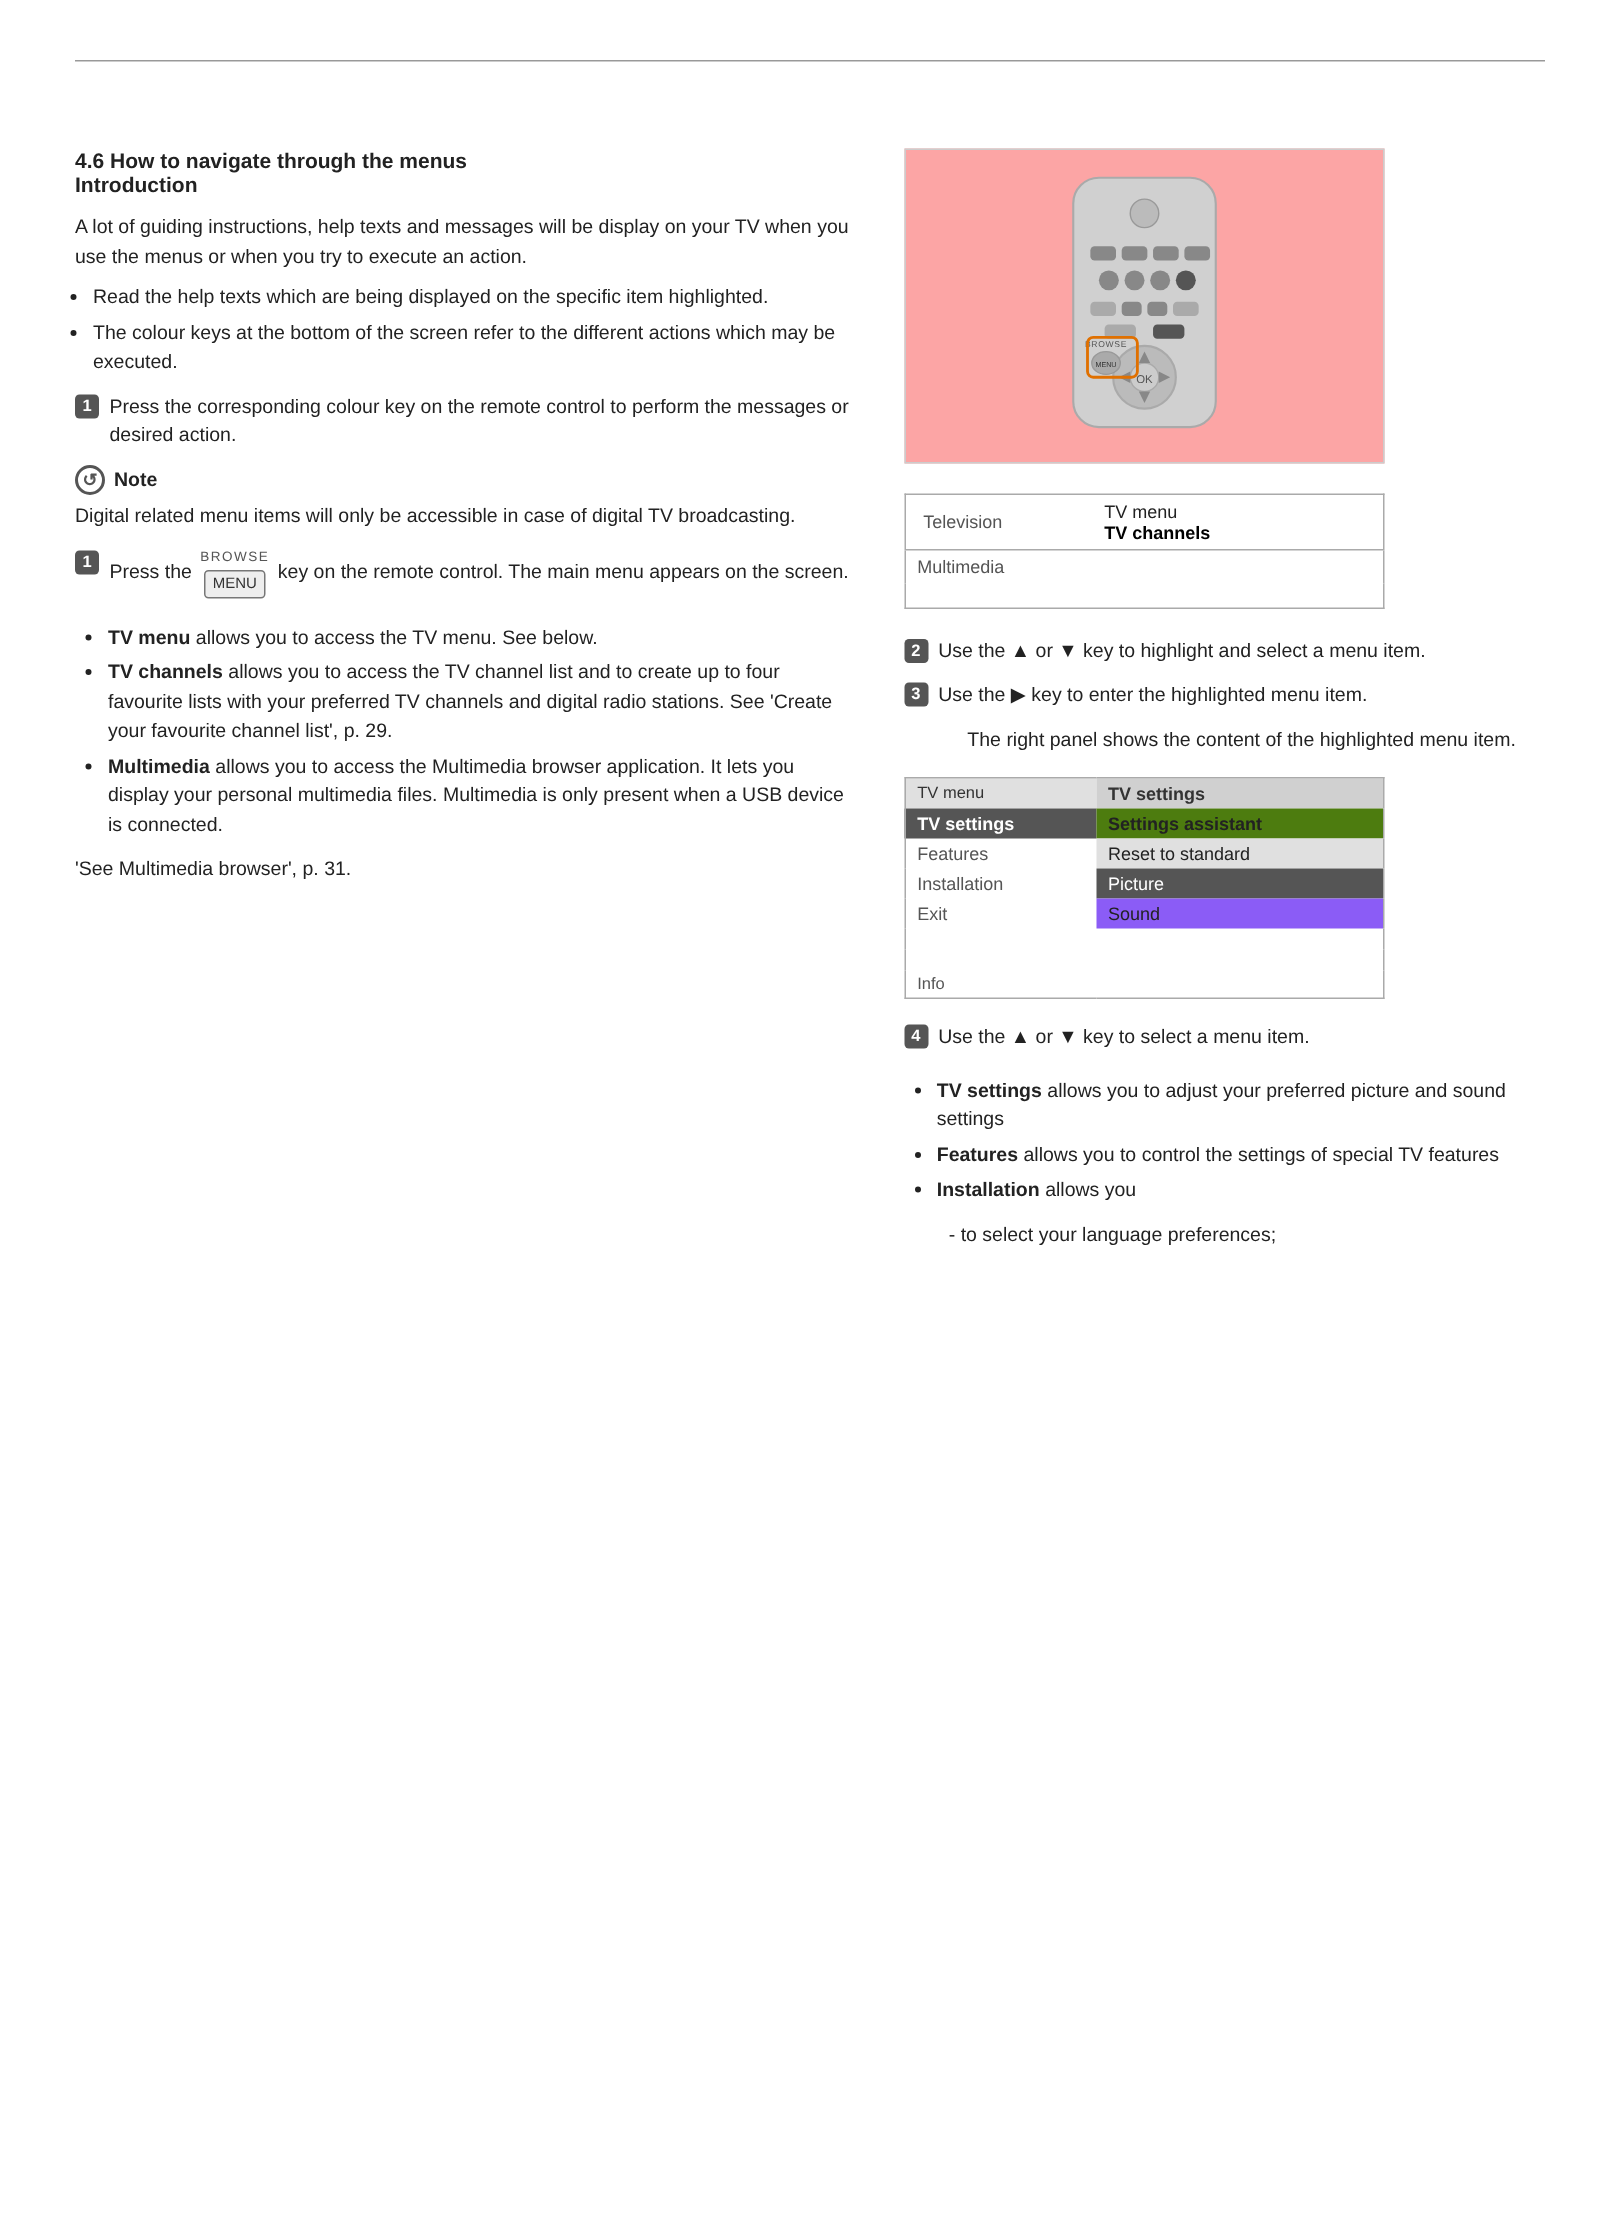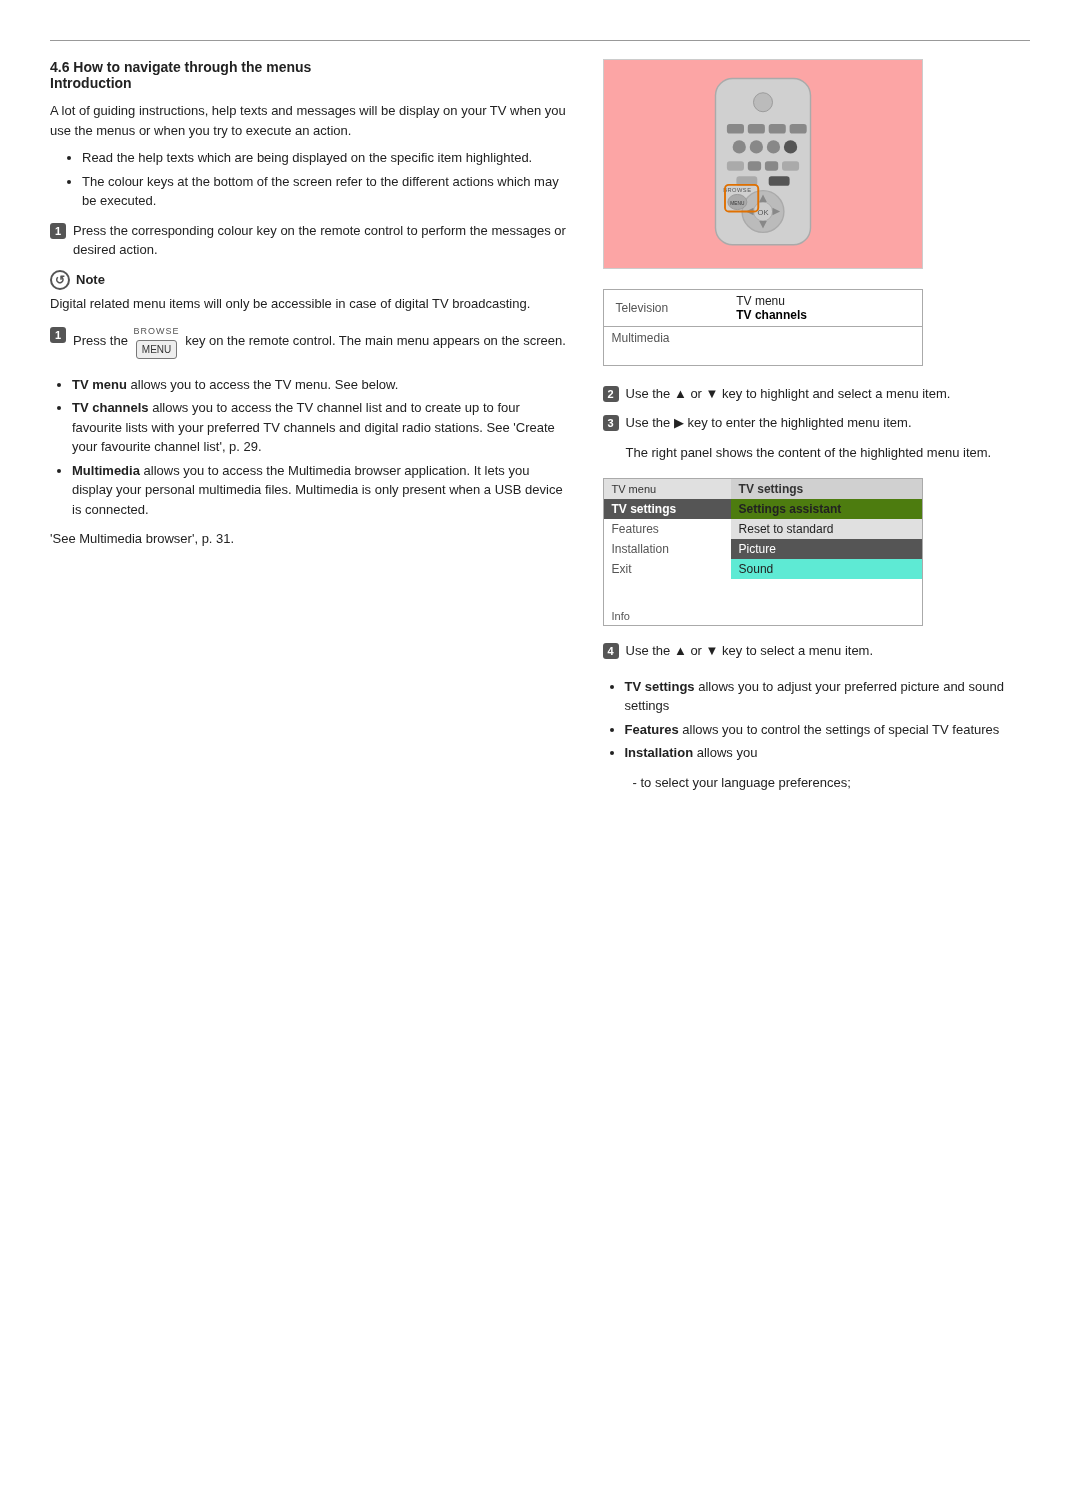--- a/index.html
+++ b/index.html
@@ -9,20 +9,21 @@
       font-size: 13px;
       color: #222;
       width: 1080px;
       min-height: 1486px;
       padding: 40px 50px 40px 50px;
     }
     .page-container {
       display: flex;
       flex-direction: column;
       width: 100%;
+      gap: 40px;
     }
     .top-divider {
       border-top: 1px solid #999;
       margin-bottom: 18px;
     }
     .two-col {
       display: flex;
       flex-direction: row;
       gap: 30px;
     }
@@ -33,21 +34,21 @@
     .right-col {
       flex: 0.9;
       min-width: 0;
     }
     h2.section-title {
       font-size: 14px;
       font-weight: bold;
       margin-bottom: 10px;
     }
     p { margin-bottom: 8px; line-height: 1.5; }
-    ul { margin-left: 32px; margin-bottom: 10px; }
+    ul { margin-left: 12px; margin-bottom: 10px; }
     ul li { margin-bottom: 4px; line-height: 1.5; }
     .step-block { display: flex; align-items: flex-start; margin-bottom: 10px; }
     .step-num {
       display: inline-flex;
       align-items: center;
       justify-content: center;
       background: #555;
       color: #fff;
       font-size: 11px;
       font-weight: bold;
@@ -122,21 +123,21 @@
       padding: 3px 8px;
       font-size: 12px;
     }
     .settings-table .s-header { background: #e0e0e0; font-size: 11px; color: #333; }
     .settings-table .s-header-right { background: #d0d0d0; font-weight: bold; font-size: 12px; }
     .settings-table .s-selected { background: #555; color: #fff; font-weight: bold; }
     .settings-table .s-left { color: #555; width: 40%; }
     .settings-table .s-right-selected { background: #4d7c0f; font-weight: bold; }
     .settings-table .s-reset { background: #e0e0e0; }
     .settings-table .s-picture { background: #555; color: #fff; }
-    .settings-table .s-sound { background: #5eead4; }
+    .settings-table .s-sound { background: #8b5cf6; }
     .settings-table .s-info { color: #555; font-size: 11px; }
     .step-text { line-height: 1.5; }
     .bold { font-weight: bold; }
     .sub-steps { margin-left: 22px; margin-top: 16px; }
     .sub-steps li { margin-bottom: 4px; }
     .browse-label {
       font-size: 9px;
       letter-spacing: 1px;
       color: #555;
       display: block;
@@ -298,21 +299,21 @@
       <div class="right-step-block">
         <span class="step-num">2</span>
         <span class="step-text">Use the ▲ or ▼ key to highlight and select a menu item.</span>
       </div>
 
       
       <div class="right-step-block">
         <span class="step-num">3</span>
         <span class="step-text">Use the ▶ key to enter the highlighted menu item.</span>
       </div>
-      <p style="margin-left:23px; margin-bottom:16px;">The right panel shows the content of the highlighted menu item.</p>
+      <p style="margin-left:23px; margin-bottom:16px;text-align:center;">The right panel shows the content of the highlighted menu item.</p>
 
       
       <table class="settings-table">
         <tbody>
             <tr>
           <td class="s-header">TV menu</td>
           <td class="s-header s-header-right">TV settings</td>
         </tr>
         <tr>
           <td class="s-selected">TV settings</td>

